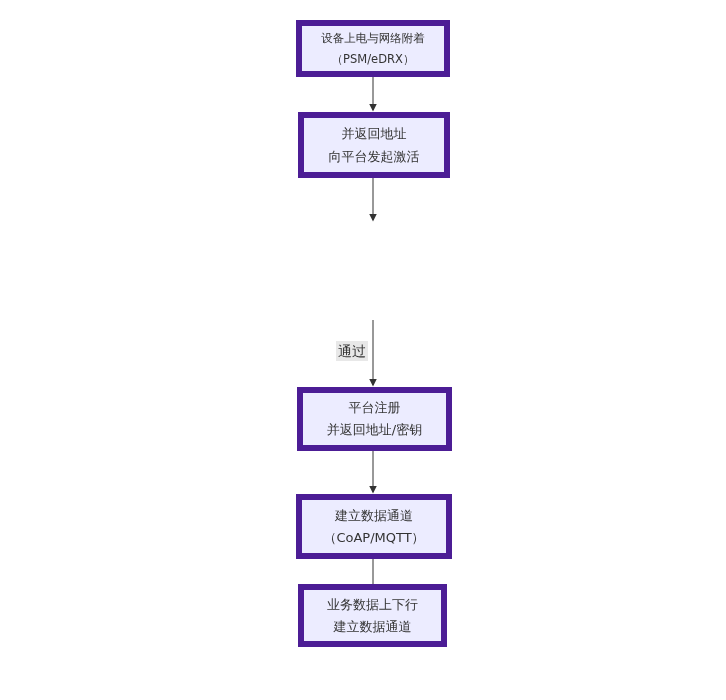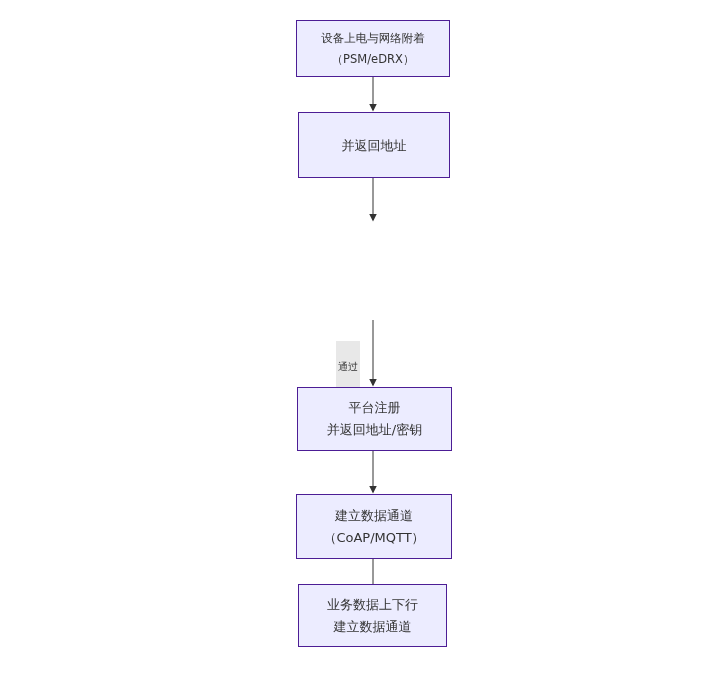--- a/index.html
+++ b/index.html
@@ -19,21 +19,21 @@
   .edges-svg {
     position: absolute;
     left: 0;
     top: 0;
     width: 726px;
     height: 700px;
   }
   .node {
     position: absolute;
     background: #ECECFF;
-    border: 1px solid #4c1d95;
+    border: 6px solid #4c1d95;
     display: flex;
     flex-direction: column;
     align-items: center;
     justify-content: center;
     text-align: center;
     font-size: 13px;
     line-height: 22px;
     box-sizing: border-box;
   }
   #node-power    { left: 296px; top: 20px;  width: 154px; height: 57px; font-size: 11.5px; line-height: 21px; }
@@ -62,23 +62,23 @@
     display: flex;
     align-items: center;
     justify-content: center;
     font-size: 13.5px;
   }
   .edge-label {
     position: absolute;
     left: 336px;
     top: 341px;
     background: #e8e8e8;
-    font-size: 10px;
+    font-size: 14px;
     line-height: 20px;
-    padding: 16px 2px;
+    padding: 0 2px;
   }
 </style>
 </head>
 <body>
 
 <div class="canvas">
 
   <svg class="edges-svg" width="726" height="700" viewBox="0 0 726 700">
     <defs>
       <marker id="arrowhead" markerWidth="8" markerHeight="8" refX="6.5" refY="4" orient="auto" markerUnits="userSpaceOnUse">
@@ -92,20 +92,21 @@
     <line x1="373" y1="559" x2="373" y2="599" stroke="#333333" stroke-width="1" marker-end="url(#arrowhead)"></line>
   </svg>
 
   <div class="node" id="node-power">
     <span>设备上电与网络附着</span>
     <span>（PSM/eDRX）</span>
   </div>
 
   <div class="node" id="node-boot">
     <span>并返回地址</span>
+    <span>向平台发起激活</span>
   </div>
 
 
   <span class="edge-label">通过</span>
 
   <div class="node" id="node-channel">
     <span>建立数据通道</span>
     <span>（CoAP/MQTT）</span>
   </div>
 

